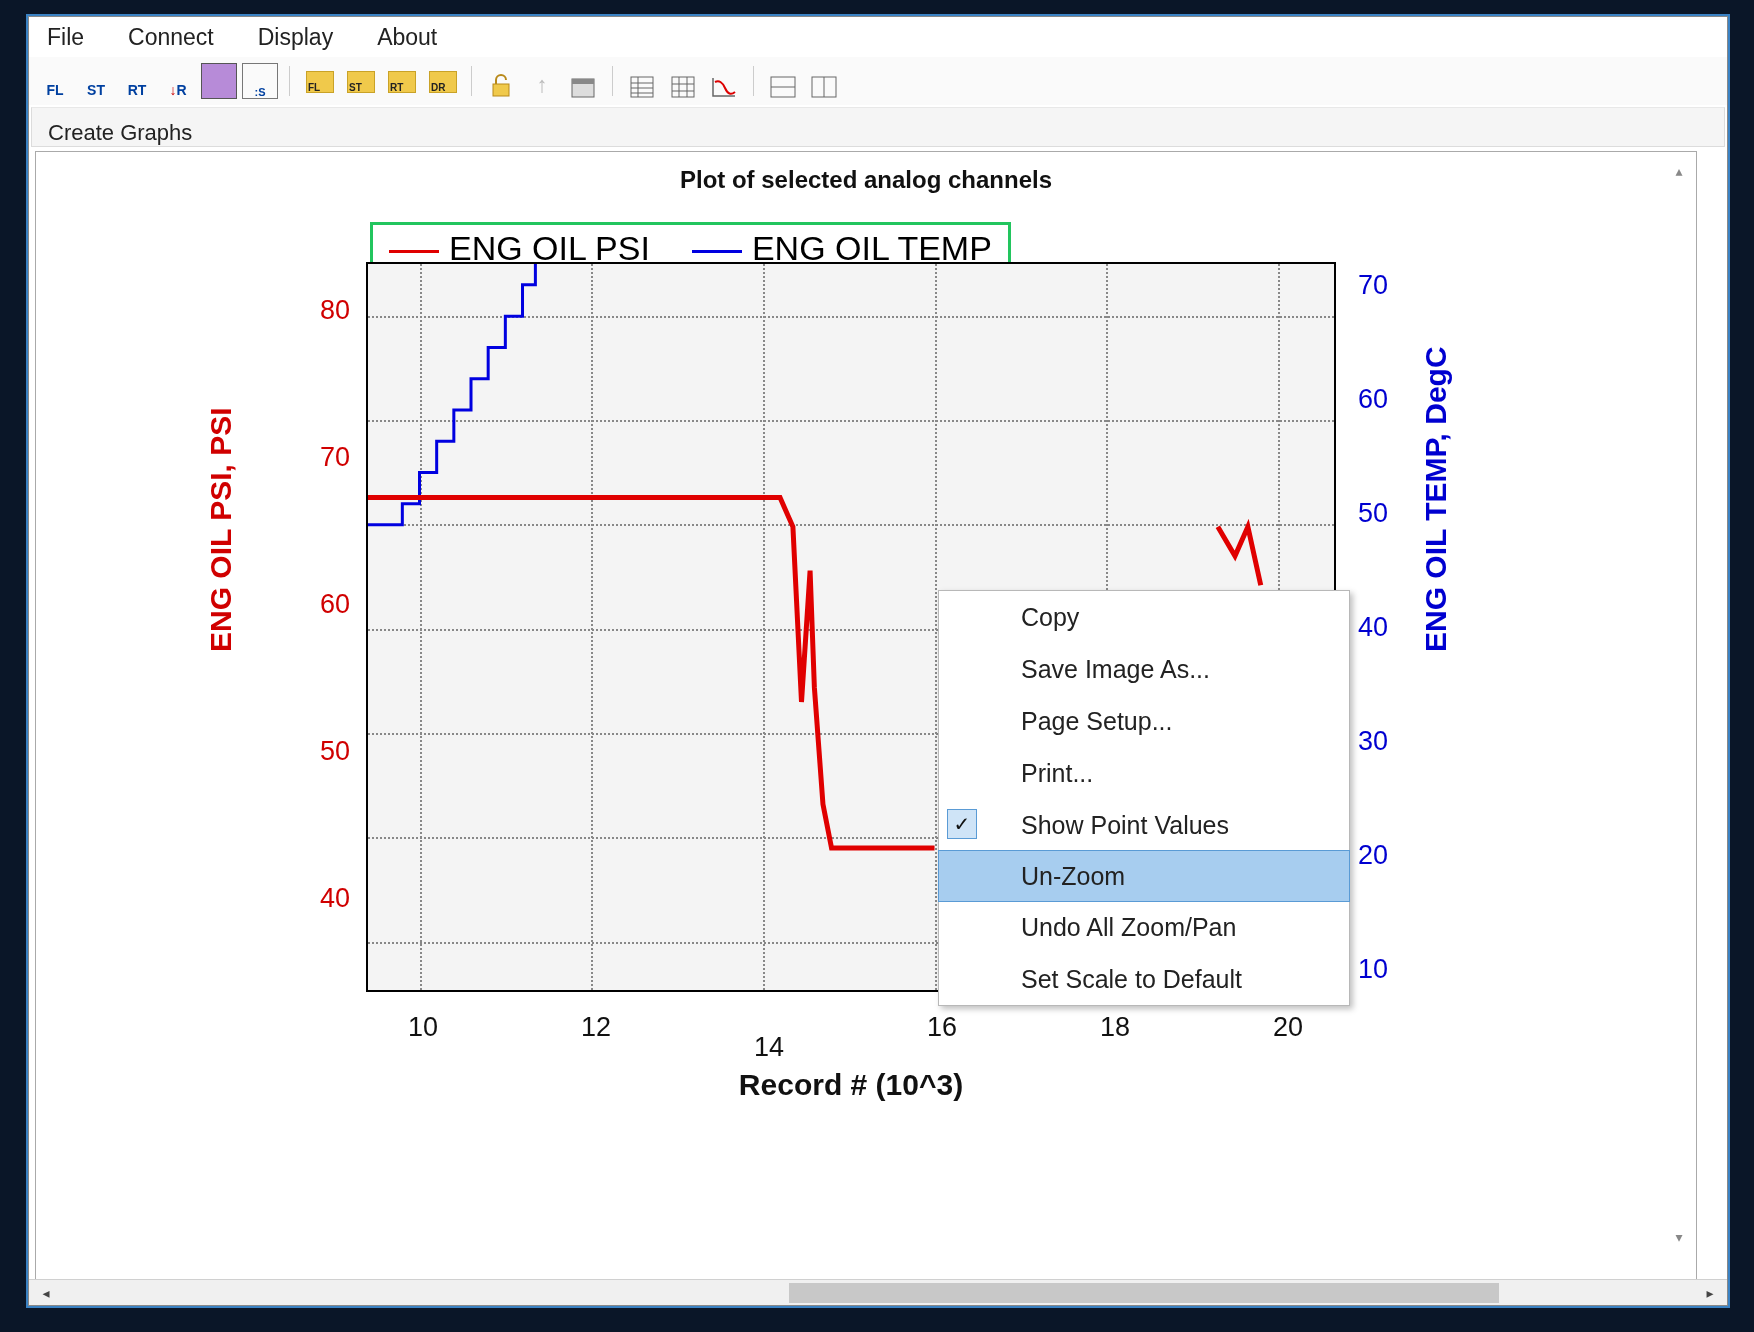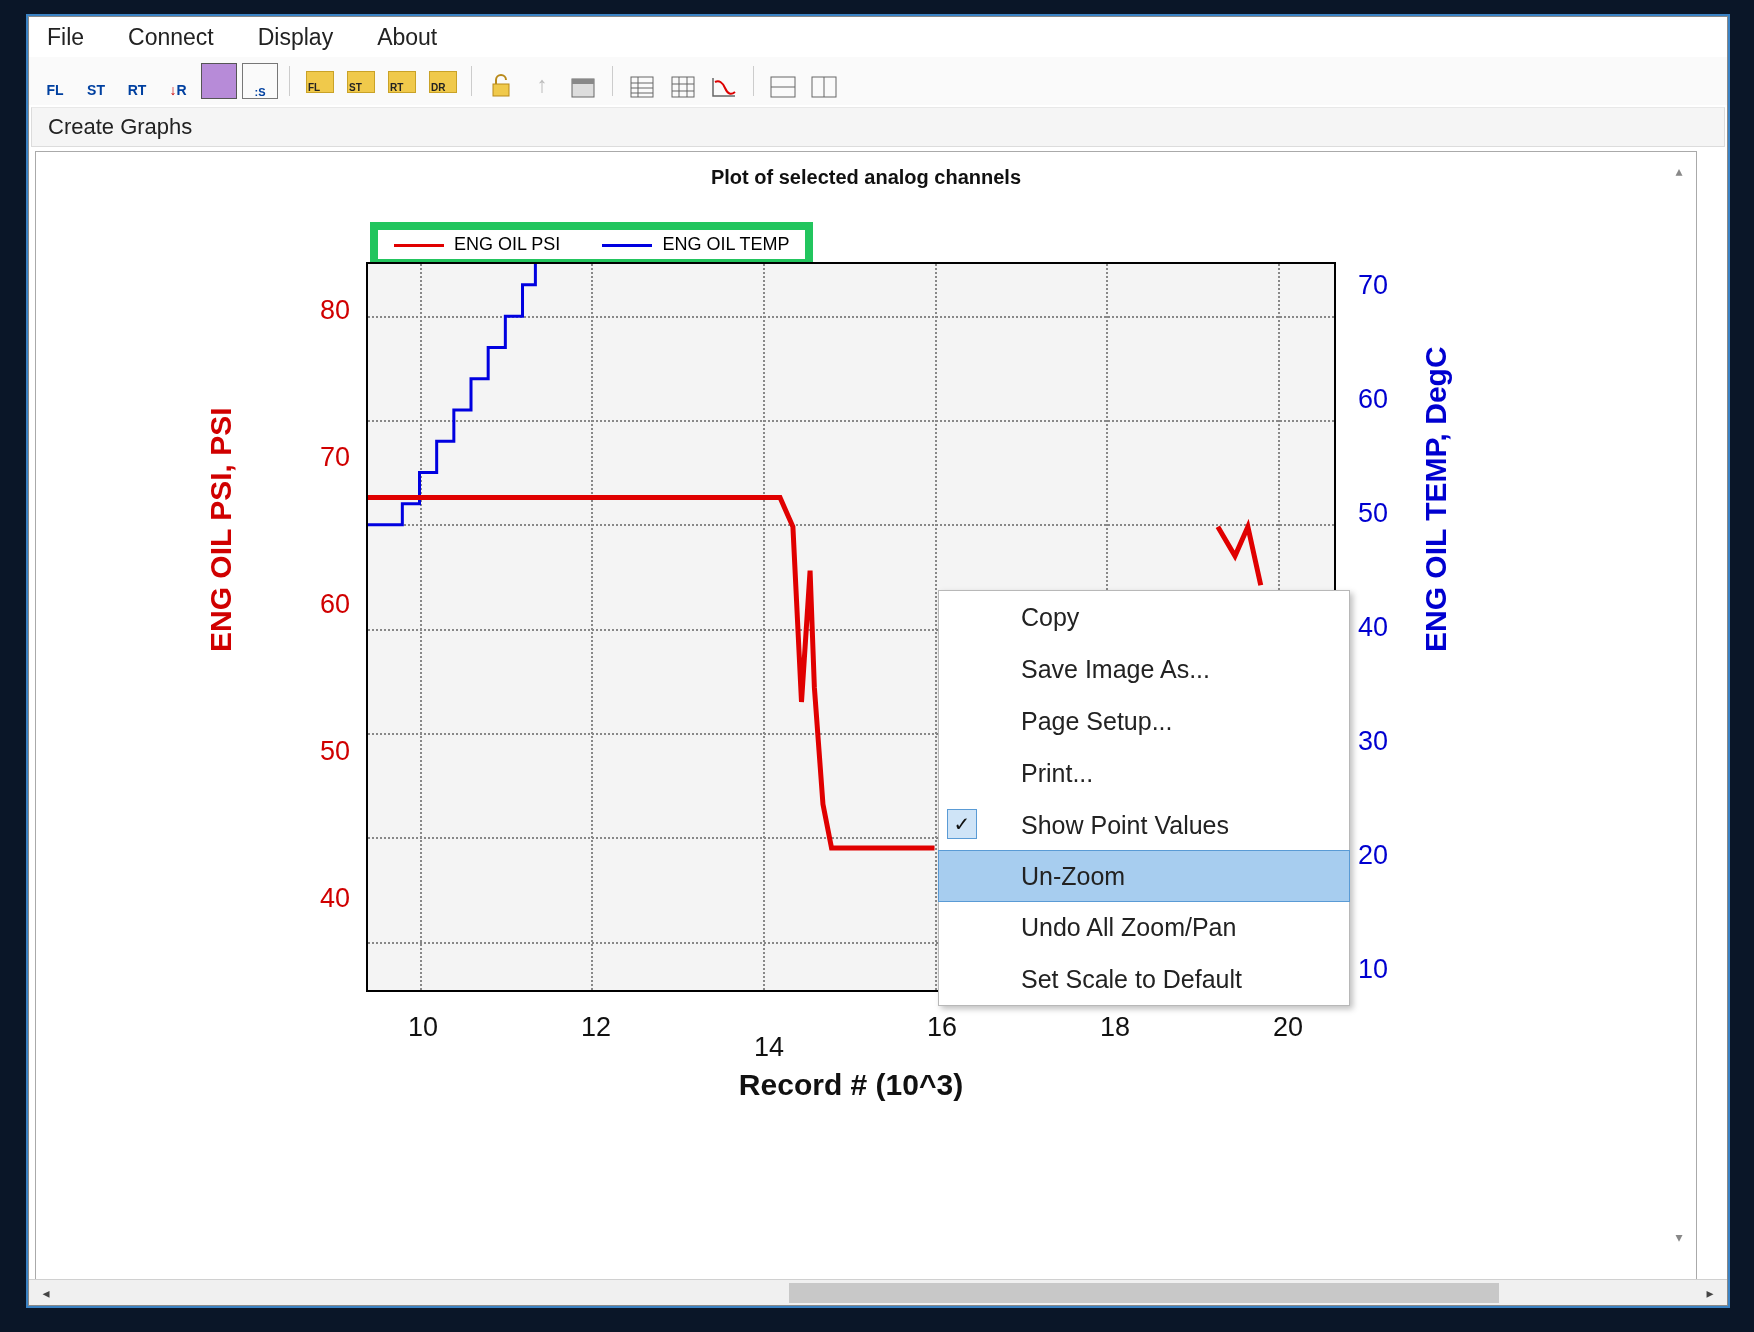--- a/index.html
+++ b/index.html
@@ -84,54 +84,54 @@
     z-index: 2;
   }
   .tsep {
     width: 1px; height: 30px;
     background: #ccc;
     margin: 0 6px;
   }
   
   .create-graphs {
     height: 40px;
-    padding: 6px 16px;
+    padding: 12px 16px;
     font-size: 22px;
     color: #222;
     background: #f5f5f5;
     border: 1px solid #dcdcdc;
     border-top: 1px solid #e8e8e8;
     margin: 2px 2px 0 2px;
   }
   
   .chart-frame {
     flex: 1;
     position: relative;
     margin: 4px 30px 4px 6px;
     border: 1px solid #aaa;
     background: #fff;
     overflow: hidden;
   }
   .chart-title {
     position: absolute;
     top: 14px; left: 0; right: 0;
     text-align: center;
-    font-size: 20px;
+    font-size: 24px;
     font-weight: bold;
     color: #111;
   }
   
   .legend {
     position: absolute;
     top: 70px; left: 334px;
-    border: 8px solid #22c55e;
+    border: 3px solid #22c55e;
     display: flex; align-items: flex-end;
     padding: 4px 16px;
     gap: 42px;
-    font-size: 18px;
+    font-size: 34px;
     background: #fff;
   }
   .legend .swatch {
     display: inline-block;
     width: 50px; height: 3px;
     vertical-align: middle;
     margin-right: 10px;
   }
   .legend .sw-red { background: #e00000; }
   .legend .sw-blue { background: #0000e0; }

